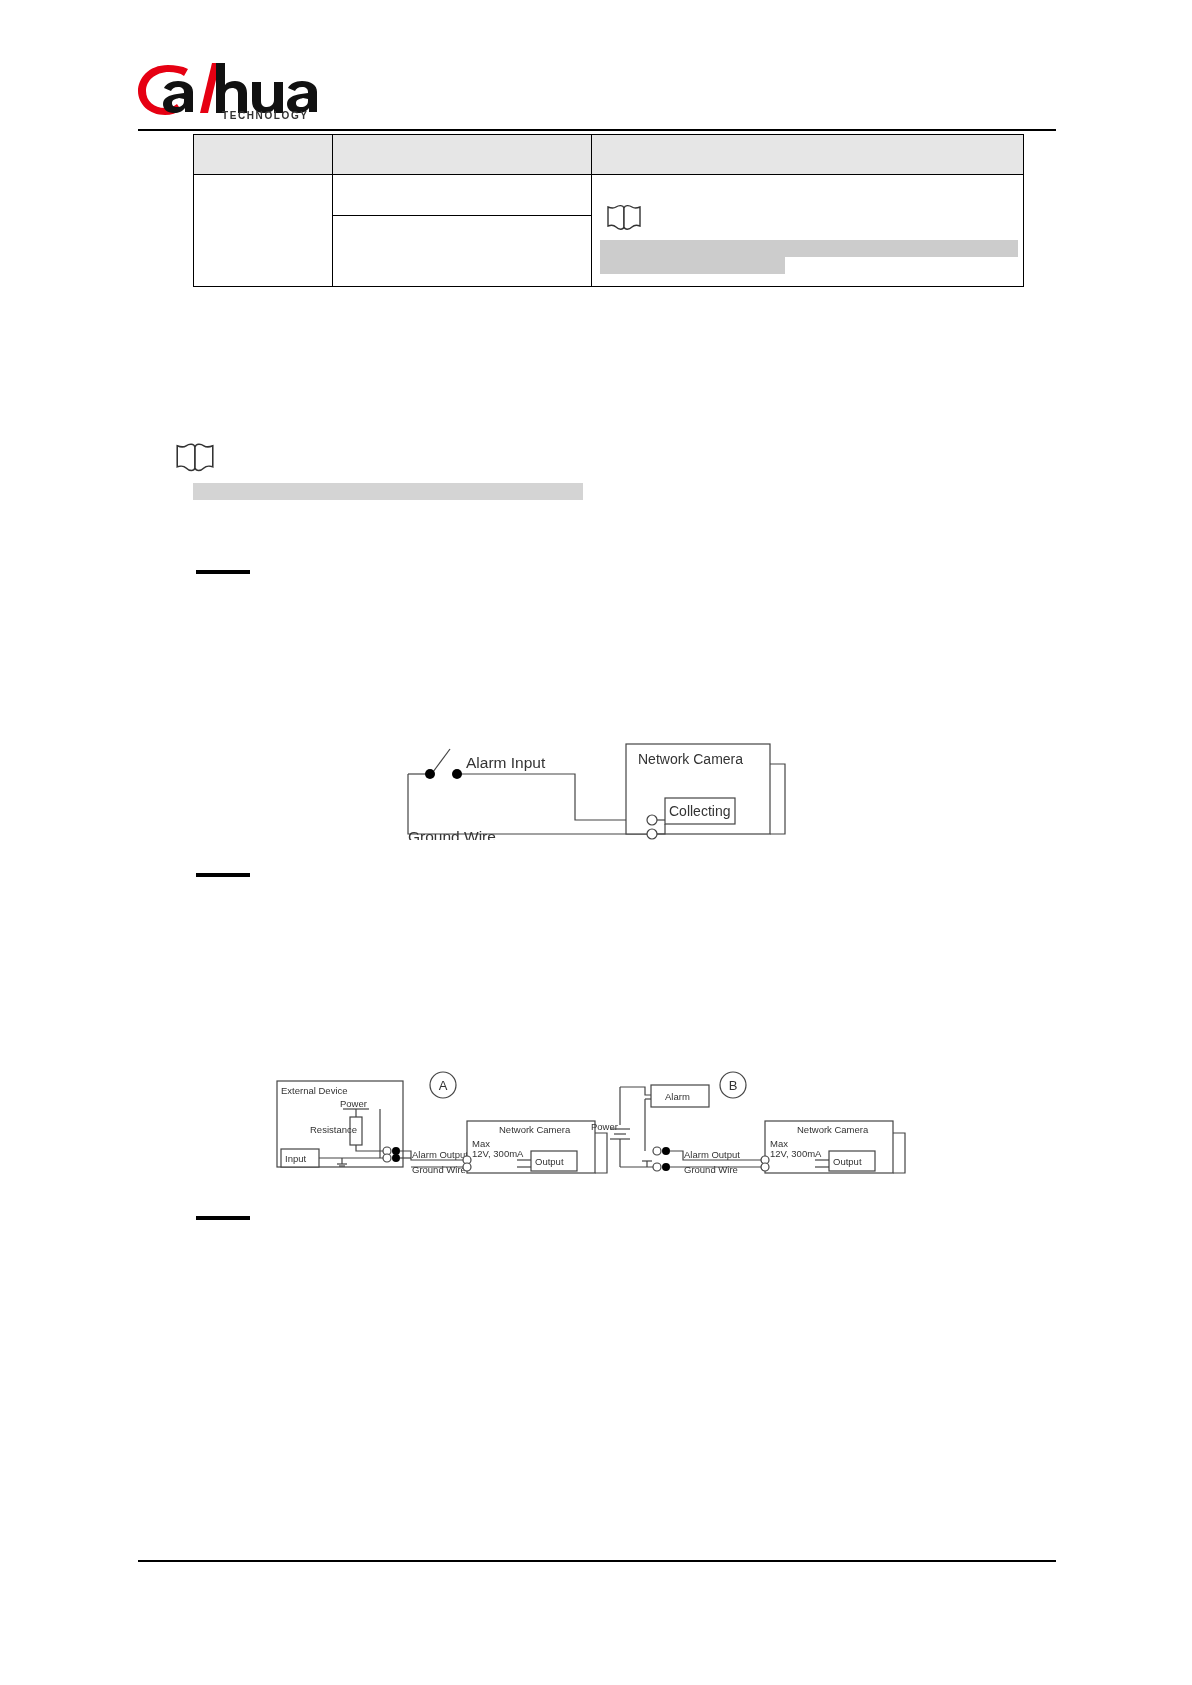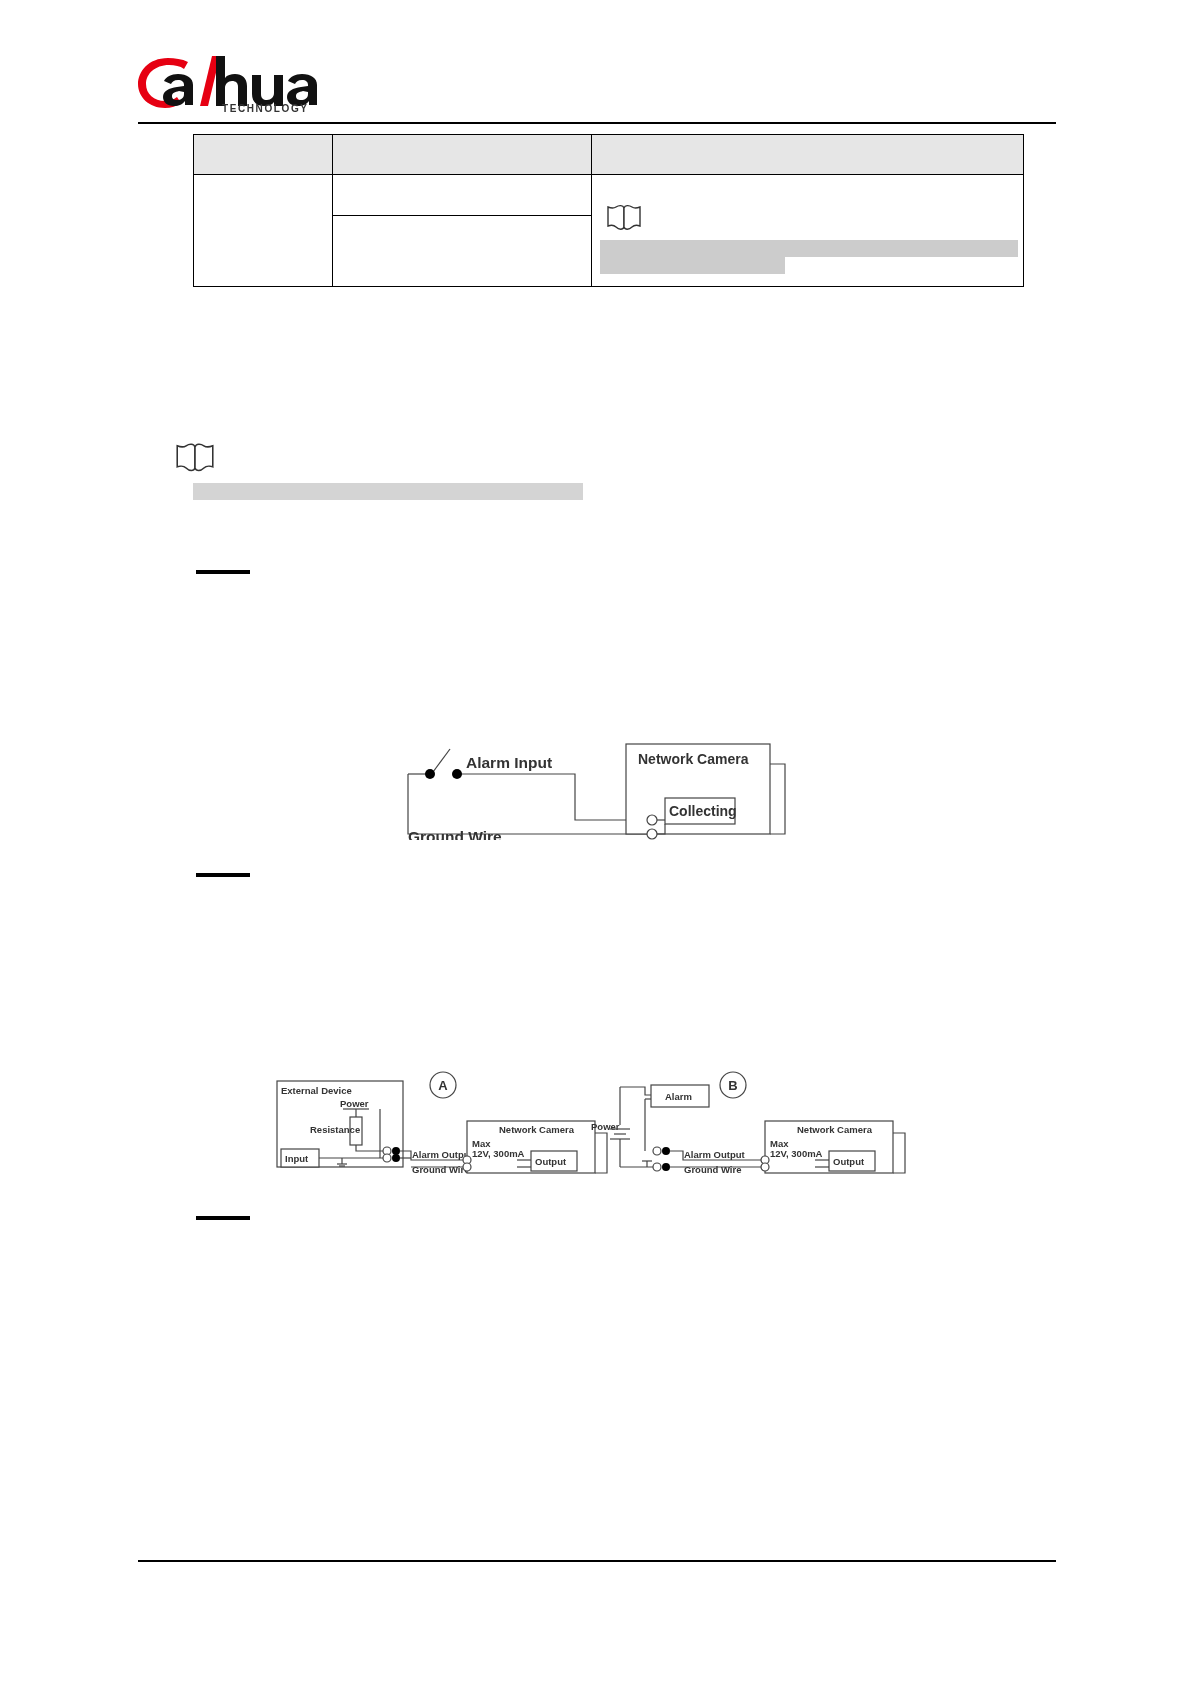--- a/index.html
+++ b/index.html
@@ -12,21 +12,21 @@
     height: 1685px;
     position: relative;
     font-family: "Liberation Sans", sans-serif;
     color: #000;
     overflow: hidden;
   }
 
   
   #page-header {
     position: absolute;
-    left: 0; top: 8px;
+    left: 0; top: 15px;
     width: 1128px;
     height: 118px;
   }
   #logo {
     position: absolute;
     left: 138px;
     top: 46px;
     width: 200px;
     height: 58px;
   }
@@ -118,21 +118,21 @@
     height: 4px;
     background: #000;
     left: 196px;
     width: 54px;
   }
   #heading-rule-1 { top: 570px; }
   #heading-rule-2 { top: 873px; }
   #heading-rule-3 { top: 1216px; }
 
   
-  .figure { position: absolute; font-weight: bold; }
+  .figure { position: absolute; }
   #figure-1 { left: 390px; top: 716px; }
   #figure-2 { left: 267px; top: 1063px; }
 
   svg text {
     font-family: "Liberation Sans", sans-serif;
     fill: #333;
   }
   svg .wire { stroke: #444; fill: none; stroke-width: 1.2; }
   svg .wirebox { stroke: #444; fill: #fff; stroke-width: 1.2; }
   svg .dotfill { fill: #000; }

